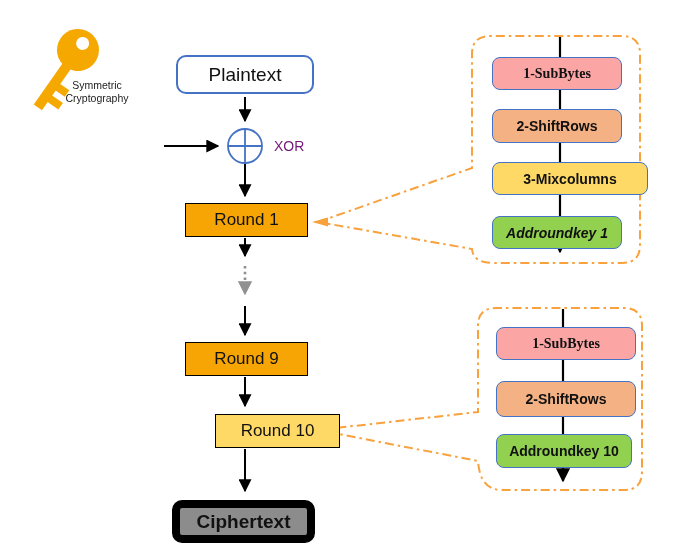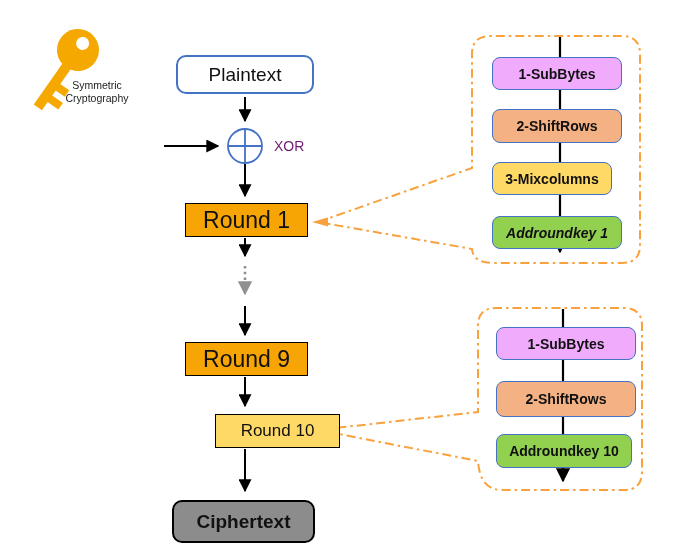--- a/index.html
+++ b/index.html
@@ -2,26 +2,26 @@
 <html><head>
 <meta charset="utf-8">
 <style>
   html,body{margin:0;padding:0;background:#fff;}
   .stage{position:relative;width:684px;height:552px;background:#fff;overflow:hidden;
          font-family:"Liberation Sans",sans-serif;}
   .layer{position:absolute;left:0;top:0;width:684px;height:552px;z-index:0;}
   .node{position:absolute;z-index:2;display:flex;align-items:center;justify-content:center;
         box-sizing:border-box;color:#111;text-align:center;}
   .terminal{background:#fff;border:2px solid #4472C4;border-radius:10px;font-weight:normal;font-size:19px;}
-  .ciphertext{background:#8C8C8C;border:2px solid #000000;border-radius:10px;font-weight:bold;font-size:19px;}
+  .ciphertext{background:#8C8C8C;border:8px solid #000000;border-radius:10px;font-weight:bold;font-size:19px;}
   .greenkey{background:#92D050;border:2px solid #4472C4;border-radius:8px;font-weight:bold;font-size:15px;}
-  .roundbox{background:#F7A504;border:1.5px solid #000;font-size:23px;font-weight:500;text-align:right;}
+  .roundbox{background:#F7A504;border:1.5px solid #000;font-size:17px;font-weight:500;text-align:right;}
   .round10box{background:#FFD966;border:1.5px solid #000;font-size:17px;font-weight:500;}
   .step{border:1.7px solid #4472C4;border-radius:8px;font-weight:bold;font-size:14px;}
-  .fill-blue{background:#f0abfc;}
+  .fill-blue{background:#fca5a5;font-family:Liberation Serif, serif;}
   .fill-salmon{background:#F4B183;}
   .fill-yellow{background:#FFD966;}
   .fill-green{background:#92D050;}
   .xor-label{font-size:14px;color:#701a75;justify-content:flex-start;text-align:center;}
   .keycap{font-size:10.5px;line-height:1.22;color:#222;flex-direction:column;}
 </style>
 </head>
 <body>
 
 <div class="stage">
@@ -88,20 +88,20 @@
   <div class="node roundbox" style="left:185px;top:203px;width:123px;height:34px;">Round 1</div>
 
   <div class="node roundbox" style="left:185px;top:342px;width:123px;height:34px;">Round 9</div>
 
   <div class="node round10box" style="left:183px;top:414px;width:125px;height:34px;margin-left:32px;">Round 10</div>
 
   <div class="node ciphertext" style="left:172px;top:500px;width:143px;height:43px;">Ciphertext</div>
 
   <div class="node step fill-blue" style="left:492px;top:57px;width:130px;height:33px;">1-SubBytes</div>
   <div class="node step fill-salmon" style="left:492px;top:109px;width:130px;height:34px;">2-ShiftRows</div>
-  <div class="node step fill-yellow" style="left:492px;top:162px;width:120px;height:33px;">3-Mixcolumns</div>
+  <div class="node step fill-yellow" style="left:492px;top:162px;width:156px;height:33px;">3-Mixcolumns</div>
   <div class="node step fill-green" style="left:492px;top:216px;width:130px;height:33px;font-style:italic;">Addroundkey 1</div>
 
   <div class="node step fill-blue" style="left:496px;top:327px;width:140px;height:33px;">1-SubBytes</div>
   <div class="node step fill-salmon" style="left:496px;top:381px;width:140px;height:36px;">2-ShiftRows</div>
   <div class="node step fill-green" style="left:496px;top:434px;width:136px;height:34px;">Addroundkey 10</div>
 
 </div>
 
 </body></html>

